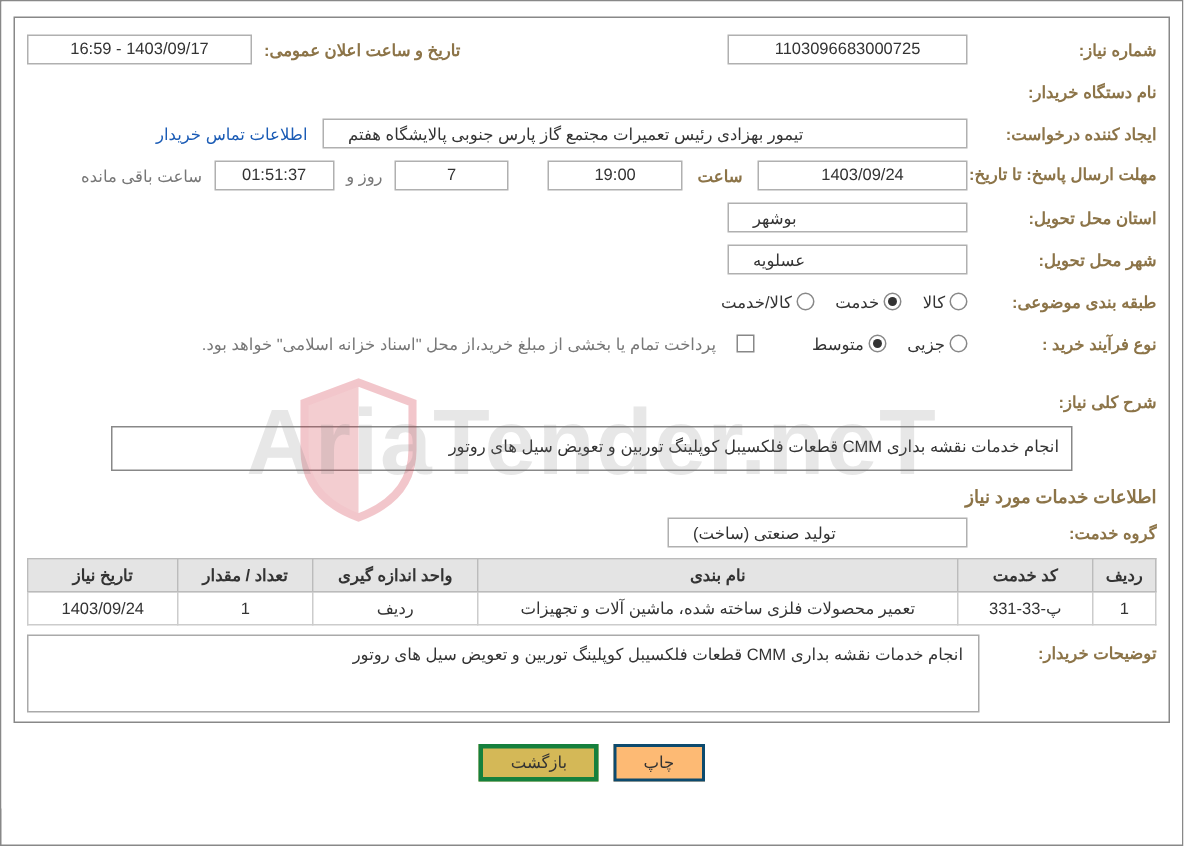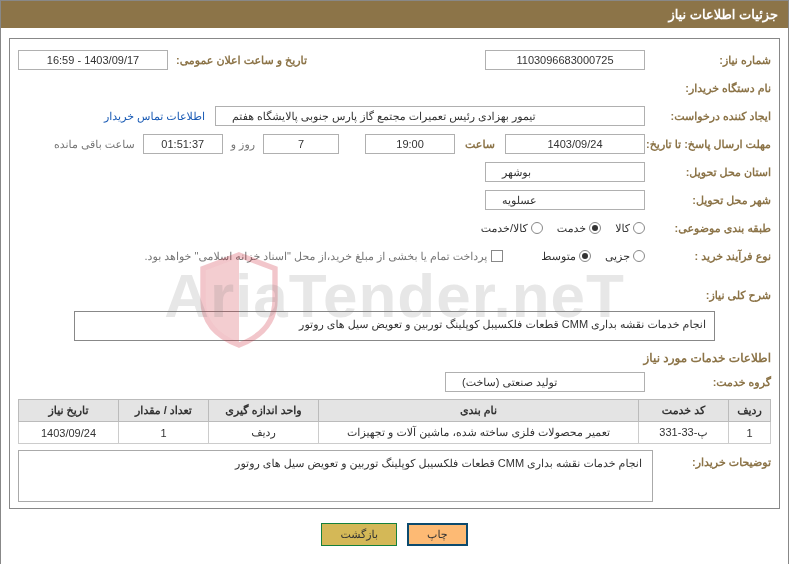--- a/index.html
+++ b/index.html
@@ -144,21 +144,21 @@
       border: 2px solid #0c4a6e;
       background: #fdba74;
       padding: 3px 18px;
       font-size: 11px;
       font-family: inherit;
       cursor: pointer;
       color: #333;
     }
     .btn-warn {
       background: #d4b857;
-      border: 1px solid #15803d;
+      border: 3px solid #15803d;
     }
     
     .watermark {
       position: absolute;
       top: 260px;
       left: 50%;
       transform: translateX(-50%);
       font-size: 62px;
       font-weight: bold;
       color: rgba(120,120,120,0.18);
@@ -177,23 +177,20 @@
       height: 100px;
       z-index: 4;
       opacity: 0.25;
       pointer-events: none;
     }
   </style>
 </head>
 <body>
 
 <div class="outer-border">
-  <div class="header-bar">
-    <span>جزئیات اطلاعات نیاز</span>
-  </div>
 
   <div class="content-wrap">
     <div class="inner-box">
 
       <div class="row">
         <span class="label label-w">شماره نیاز:</span>
         <span class="field" style="width:160px">1103096683000725</span>
         <span style="flex:1"></span>
         <span class="label">تاریخ و ساعت اعلان عمومی:</span>
         <span class="field" style="width:150px">1403/09/17 - 16:59</span>
@@ -256,21 +253,21 @@
               <span class="radio"></span>
               <span>جزیی</span>
             </div>
           <div class="radio-item">
               <span class="radio checked"></span>
               <span>متوسط</span>
             </div>
         </div>
         <span style="width:30px"></span>
         <span class="checkbox"></span>
-        <span class="note-gray" style="margin-right:0">پرداخت تمام یا بخشی از مبلغ خرید،از محل "اسناد خزانه اسلامی" خواهد بود.</span>
+        <span class="note-gray" style="margin-right:10px">پرداخت تمام یا بخشی از مبلغ خرید،از محل "اسناد خزانه اسلامی" خواهد بود.</span>
       </div>
 
       <div style="height:10px"></div>
 
       <div class="row" style="align-items:flex-start">
         <span class="label label-w" style="padding-top:6px">شرح کلی نیاز:</span>
       </div>
       <div class="desc-box">انجام خدمات نقشه بداری CMM قطعات فلکسیبل کوپلینگ توربین و تعویض سیل های روتور</div>
 
       <div class="section-title">اطلاعات خدمات مورد نیاز</div>

